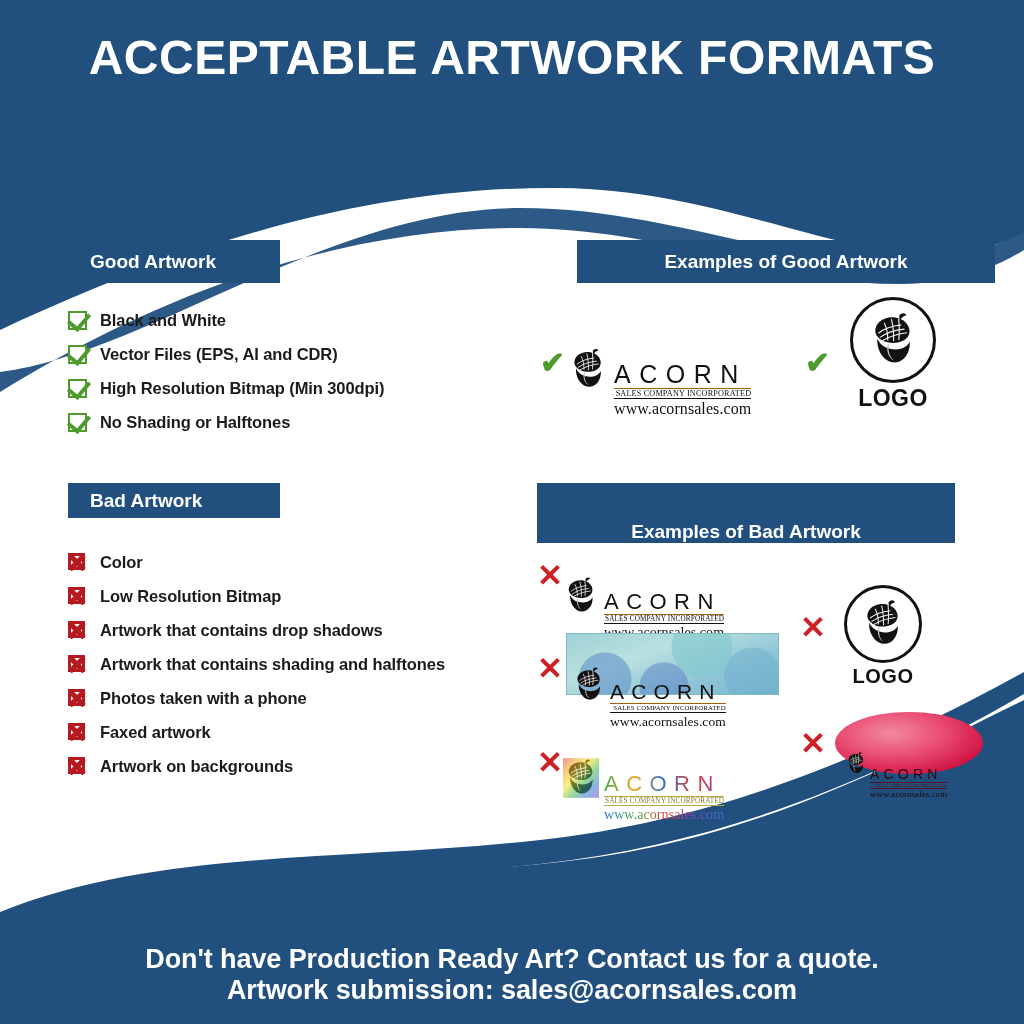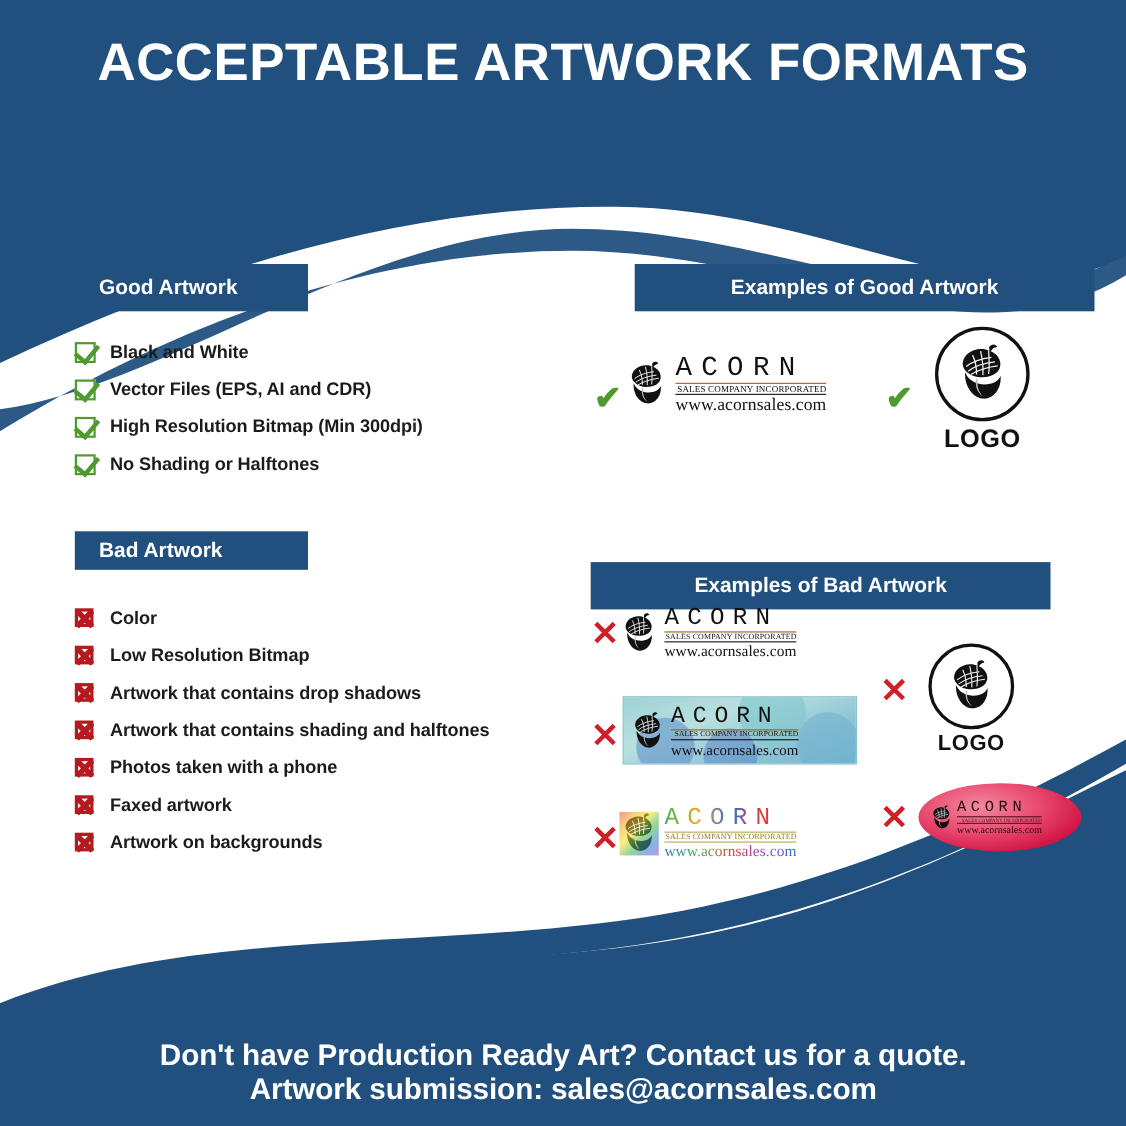--- a/index.html
+++ b/index.html
@@ -27,21 +27,21 @@
   
   .bar{
     position:absolute;background:#21507e;color:#fff;
     display:flex;align-items:center;justify-content:center;
     font-size:19px;font-weight:bold;z-index:5;
   }
   .bar.left{justify-content:flex-start;padding-left:22px;}
   #bar-good   {left:68px; top:240px; width:190px;height:43px;}
   #bar-bad    {left:68px; top:483px; width:190px;height:35px;}
   #bar-ex-good{left:537px;top:240px; width:418px;height:43px;margin-left:40px;}
-  #bar-ex-bad {left:537px;top:511px; width:418px;height:43px;}
+  #bar-ex-bad {left:537px;top:483px; width:418px;height:60px;align-items:flex-end;}
 
   
   .list{position:absolute;z-index:5;}
   #good-list{left:68px;top:303px;width:440px;}
   #bad-list {left:68px;top:545px;width:470px;}
   .item{display:flex;align-items:center;margin-bottom:0px;height:34px;}
   .item .label{
     font-size:16.5px;color:#1b1b1b;font-weight:bold;
     font-family:"Liberation Sans", sans-serif;letter-spacing:-0.1px;
   }
@@ -67,24 +67,25 @@
   
   .mark{position:absolute;z-index:6;font-weight:bold;line-height:1;}
   .mark-check{color:#4e9a2f;font-size:30px;}
   .mark-x{color:#cf2027;font-size:31px;}
 
   
   .logo{position:absolute;z-index:5;display:flex;align-items:center;}
   .acorn-ico{flex:0 0 auto;}
   .logo-text{display:flex;flex-direction:column;line-height:1;}
   .logo-word{
-    font-family:Liberation Mono, monospace;
+    font-family:Liberation Sans, sans-serif;
     font-weight:normal;color:#111;
     letter-spacing:0.34em;
     white-space:nowrap;
+    margin-top:40px;
   }
   .logo-sub{
     font-family:"Liberation Serif", serif;
     color:#111;white-space:nowrap;
     border-top:1px solid #a16207;border-bottom:1px solid #111;
     text-align:right;letter-spacing:0.02em;
     padding:0.5px 0;
   }
   .logo-url{
     font-family:"Liberation Serif", serif;color:#111;

